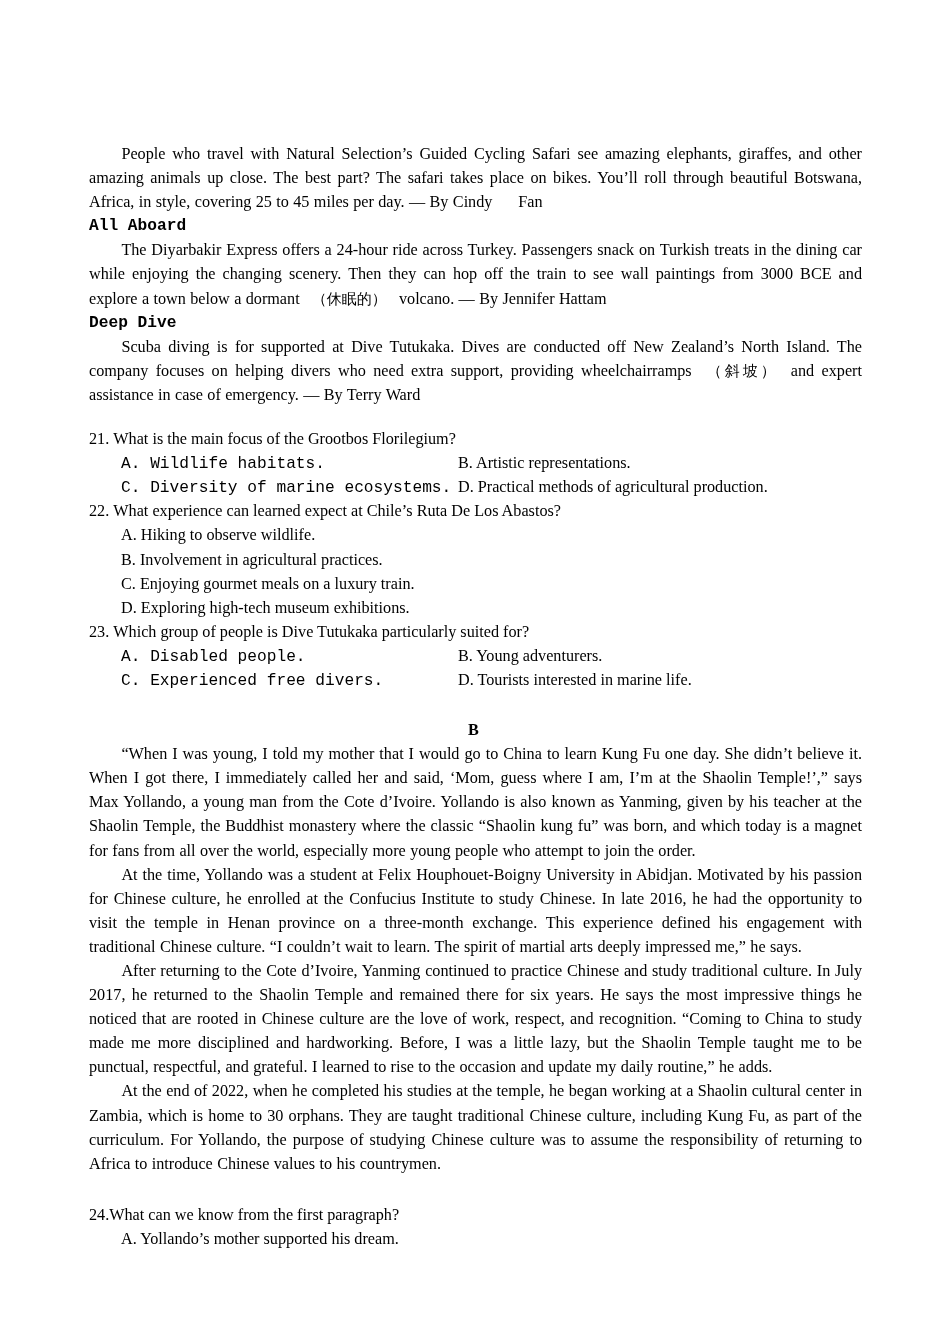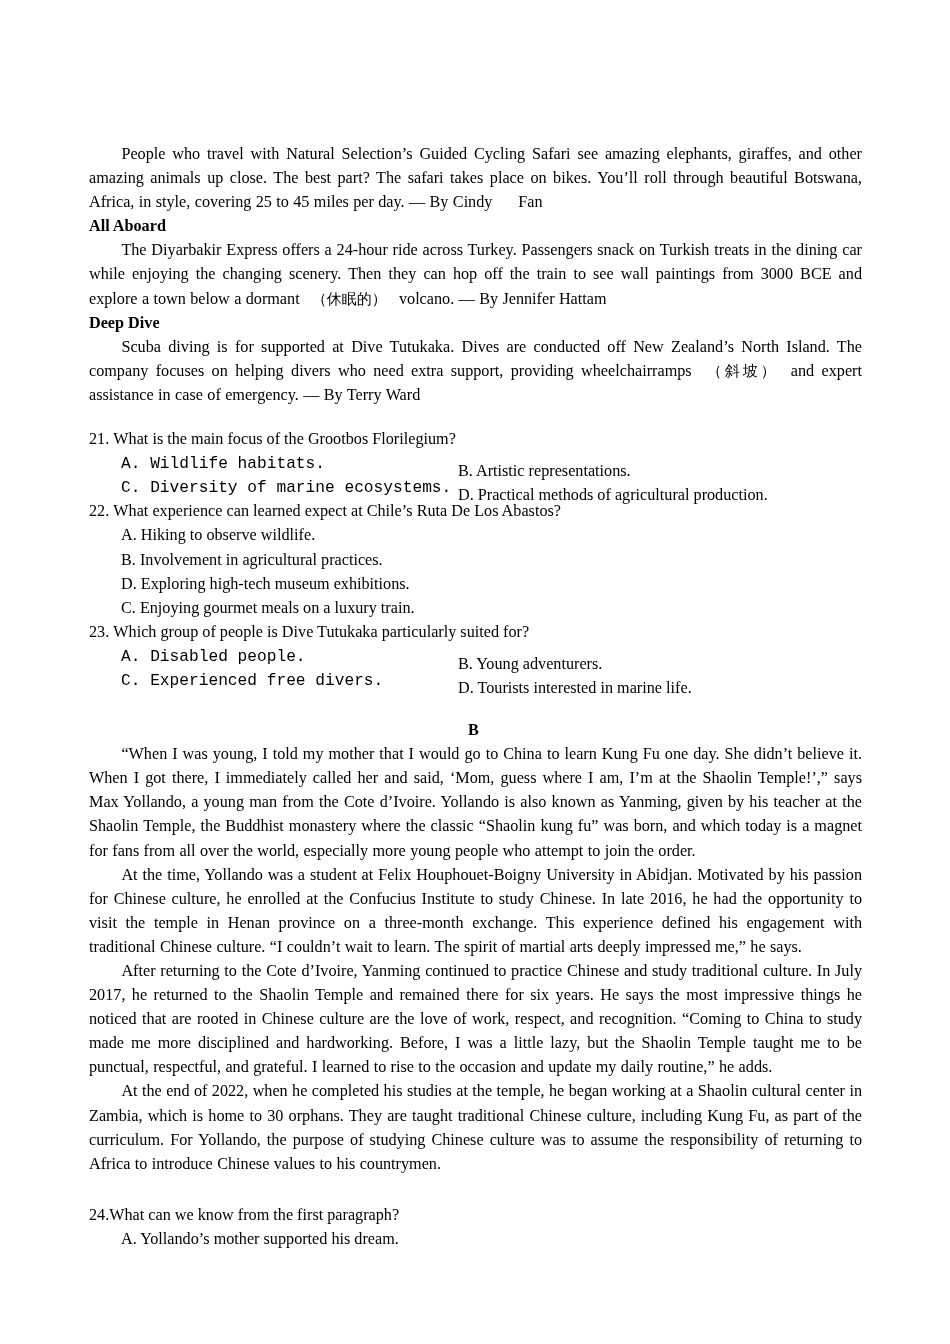--- a/index.html
+++ b/index.html
@@ -36,20 +36,21 @@
     text-justify: inter-word;
     text-indent: 2em;
     word-spacing: 0.02em;
   }
 
   .sub-head {
     margin: 0;
     font-size: 16.2px;
     line-height: 24.1px;
     font-weight: bold;
+    font-family: Liberation Mono, monospace;
   }
 
   .section-letter {
     margin: 0;
     font-size: 16.2px;
     line-height: 24.1px;
     font-weight: bold;
     text-align: center;
     padding-right: 4px;
   }
@@ -78,21 +79,21 @@
   .opt-row {
     position: relative;
     font-size: 16.2px;
     line-height: 24.1px;
     height: 24.1px;
     padding-left: 32px;
   }
   .opt-row .col2 {
     position: absolute;
     left: 369px;
-    top: 8px;
+    top: 0;
     white-space: nowrap;
   }
   .opt-row .col1 { white-space: nowrap; font-family: Liberation Mono, monospace; }
   .opt-single {
     font-size: 16.2px;
     line-height: 24.1px;
     padding-left: 32px;
     white-space: nowrap;
   }
 </style>
@@ -123,22 +124,22 @@
       <div class="opt-row">
         <span class="col1">C. Diversity of marine ecosystems.</span>
         <span class="col2">D. Practical methods of agricultural production.</span>
       </div>
     </div>
 
     <div class="qwrap">
       <p class="qstem"><span>22.</span>&nbsp;<span>What experience can learned expect at Chile’s Ruta De Los Abastos?</span></p>
       <div class="opt-single">A. Hiking to observe wildlife.</div>
       <div class="opt-single">B. Involvement in agricultural practices.</div>
+      <div class="opt-single">C. Enjoying gourmet meals on a luxury train.</div>
       <div class="opt-single">D. Exploring high-tech museum exhibitions.</div>
-      <div class="opt-single">C. Enjoying gourmet meals on a luxury train.</div>
     </div>
 
     <div class="qwrap">
       <p class="qstem"><span>23.</span>&nbsp;<span>Which group of people is Dive Tutukaka particularly suited for?</span></p>
       <div class="opt-row">
         <span class="col1">A. Disabled people.</span>
         <span class="col2">B. Young adventurers.</span>
       </div>
       <div class="opt-row">
         <span class="col1">C. Experienced free divers.</span>

